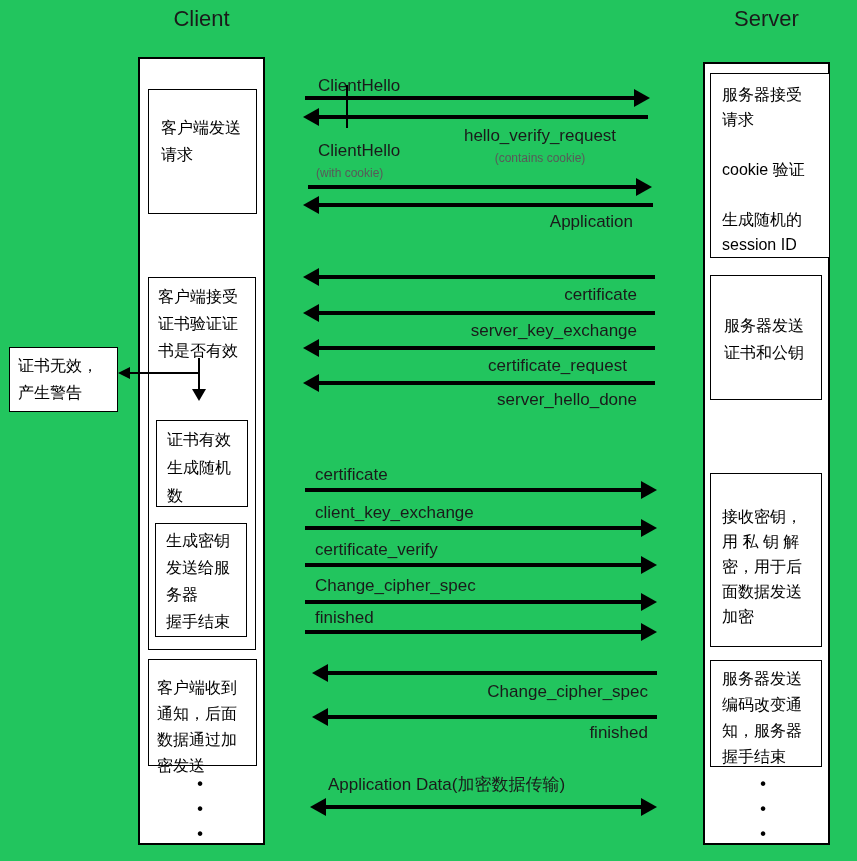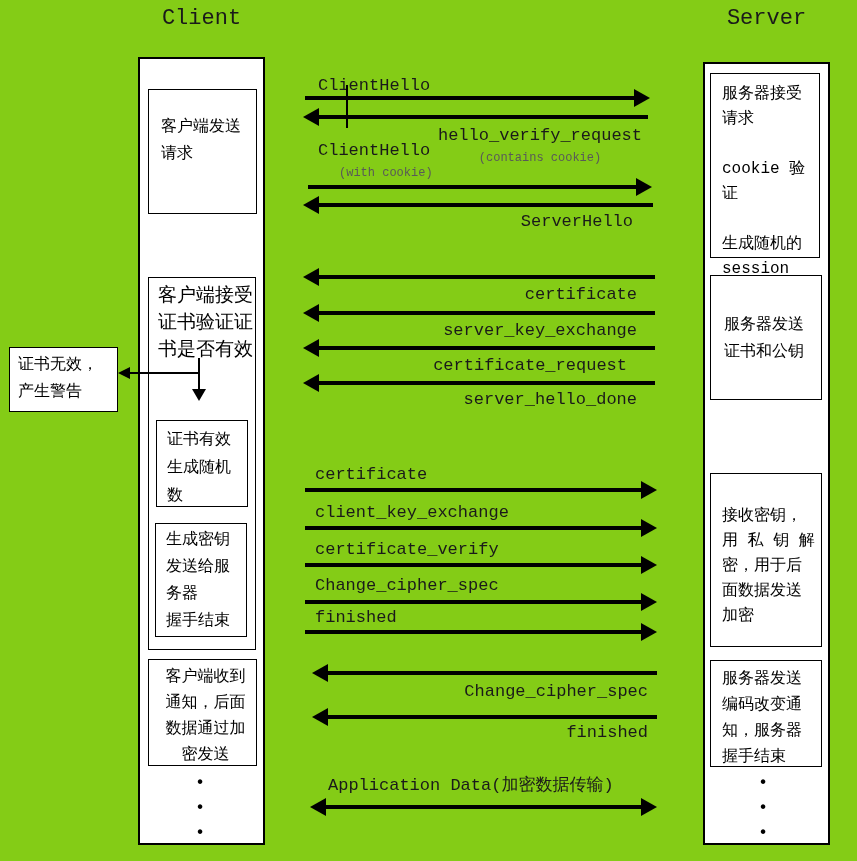--- a/index.html
+++ b/index.html
@@ -1,18 +1,18 @@
 <!DOCTYPE html>
 <html><head>
 <meta charset="utf-8">
 <style>
   html,body{margin:0;padding:0;background:#ffffff;}
   #canvas{
-    position:relative;width:857px;height:861px;background:#84cc16;overflow:hidden;
-    font-family:Liberation Mono, monospace;color:#000;
+    position:relative;width:857px;height:861px;background:#22c55e;overflow:hidden;
+    font-family:Liberation Sans, sans-serif;color:#000;
   }
   .title{position:absolute;font-size:22px;text-align:center;color:#1a1a1a;}
   .col{position:absolute;border:2px solid #000;box-sizing:border-box;background:#fff;}
   .box{position:absolute;border:1px solid #000;box-sizing:border-box;background:#fff;
        font-size:16px;line-height:27px;white-space:pre-line;}
   .msg{position:absolute;font-size:17px;color:#1a1a1a;white-space:nowrap;}
   .msg.gray{color:#595959;font-size:12px;}
   .msg.center{text-align:center;}
   .msg.rightal{text-align:right;}
   .arrow{position:absolute;height:4px;background:#000;}
@@ -35,53 +35,53 @@
 
   <div class="title" style="left:138px;top:6px;width:127px;">Client</div>
   <div class="title" style="left:703px;top:6px;width:127px;">Server</div>
 
   <div class="col" style="left:138px;top:57px;width:127px;height:788px;"></div>
 
   <div class="box" style="left:148px;top:89px;width:109px;height:125px;padding:24px 4px 0 12px;">客户端发送
 请求</div>
 
   <div class="box" style="left:148px;top:277px;width:108px;height:373px;"></div>
-  <div class="msg" style="left:158px;top:283px;font-size:19px;line-height:27px;white-space:pre-line;color:#000;">客户端接受
+  <div class="msg" style="left:158px;top:283px;font-size:16px;line-height:27px;white-space:pre-line;color:#000;">客户端接受
 证书验证证
 书是否有效</div>
 
   <div class="box" style="left:156px;top:420px;width:92px;height:87px;padding:5px 2px 0 10px;line-height:28px;">证书有效
 生成随机
 数</div>
 
   <div class="box" style="left:155px;top:523px;width:92px;height:114px;padding:3px 2px 0 10px;">生成密钥
 发送给服
 务器
 握手结束</div>
 
-  <div class="box" style="left:148px;top:659px;width:109px;height:107px;padding:4px 2px 0 8px;line-height:26px;text-align:center;">客户端收到
+  <div class="box" style="left:148px;top:659px;width:109px;height:107px;padding:15px 2px 0 8px;line-height:26px;">客户端收到
 通知，后面
 数据通过加
 密发送</div>
 
   <div class="dots" style="left:170px;top:771px;">•
 •
 •</div>
 
   <div class="box" style="left:9px;top:347px;width:109px;height:65px;padding:4px 2px 0 8px;">证书无效，
 产生警告</div>
 
   <div class="thinline" style="left:198px;top:358px;width:2px;height:32px;"></div>
   <div class="tri-down" style="left:192px;top:389px;"></div>
   <div class="thinline" style="left:128px;top:372px;width:71px;height:2px;"></div>
   <div class="tri-left" style="left:118px;top:367px;"></div>
 
   <div class="col" style="left:703px;top:62px;width:127px;height:783px;"></div>
 
-  <div class="box" style="left:710px;top:73px;width:110px;height:185px;padding:8px 2px 0 11px;line-height:25px;">服务器接受
+  <div class="box" style="left:710px;top:73px;width:120px;height:185px;padding:8px 2px 0 11px;line-height:25px;">服务器接受
 请求
 
 cookie 验证
 
 生成随机的
 session ID</div>
 
   <div class="box" style="left:710px;top:275px;width:112px;height:125px;padding:36px 2px 0 13px;">服务器发送
 证书和公钥</div>
 
@@ -100,24 +100,24 @@
 •
 •</div>
 
   <div class="msg" style="left:318px;top:76px;">ClientHello</div>
   <div class="arrow right" style="left:305px;top:96px;width:330px;"></div>
   <div class="thinline" style="left:346px;top:85px;width:2px;height:43px;"></div>
   <div class="arrow left" style="left:318px;top:115px;width:330px;"></div>
   <div class="msg center" style="left:430px;top:126px;width:220px;">hello_verify_request</div>
   <div class="msg center gray" style="left:430px;top:151px;width:220px;">(contains cookie)</div>
   <div class="msg" style="left:318px;top:141px;">ClientHello</div>
-  <div class="msg gray" style="left:316px;top:166px;margin-left:23px;">(with cookie)</div>
+  <div class="msg gray" style="left:316px;top:166px;">(with cookie)</div>
   <div class="arrow right" style="left:308px;top:185px;width:329px;"></div>
   <div class="arrow left" style="left:318px;top:203px;width:335px;"></div>
-  <div class="msg rightal" style="left:420px;top:212px;width:213px;">ServerHello</div>
+  <div class="msg rightal" style="left:420px;top:212px;width:213px;">Application</div>
 
   <div class="arrow left" style="left:318px;top:275px;width:337px;"></div>
   <div class="msg rightal" style="left:350px;top:285px;width:287px;">certificate</div>
   <div class="arrow left" style="left:318px;top:311px;width:337px;"></div>
   <div class="msg rightal" style="left:350px;top:321px;width:287px;">server_key_exchange</div>
   <div class="arrow left" style="left:318px;top:346px;width:337px;"></div>
   <div class="msg rightal" style="left:340px;top:356px;width:287px;">certificate_request</div>
   <div class="arrow left" style="left:318px;top:381px;width:337px;"></div>
   <div class="msg rightal" style="left:350px;top:390px;width:287px;">server_hello_done</div>
 

